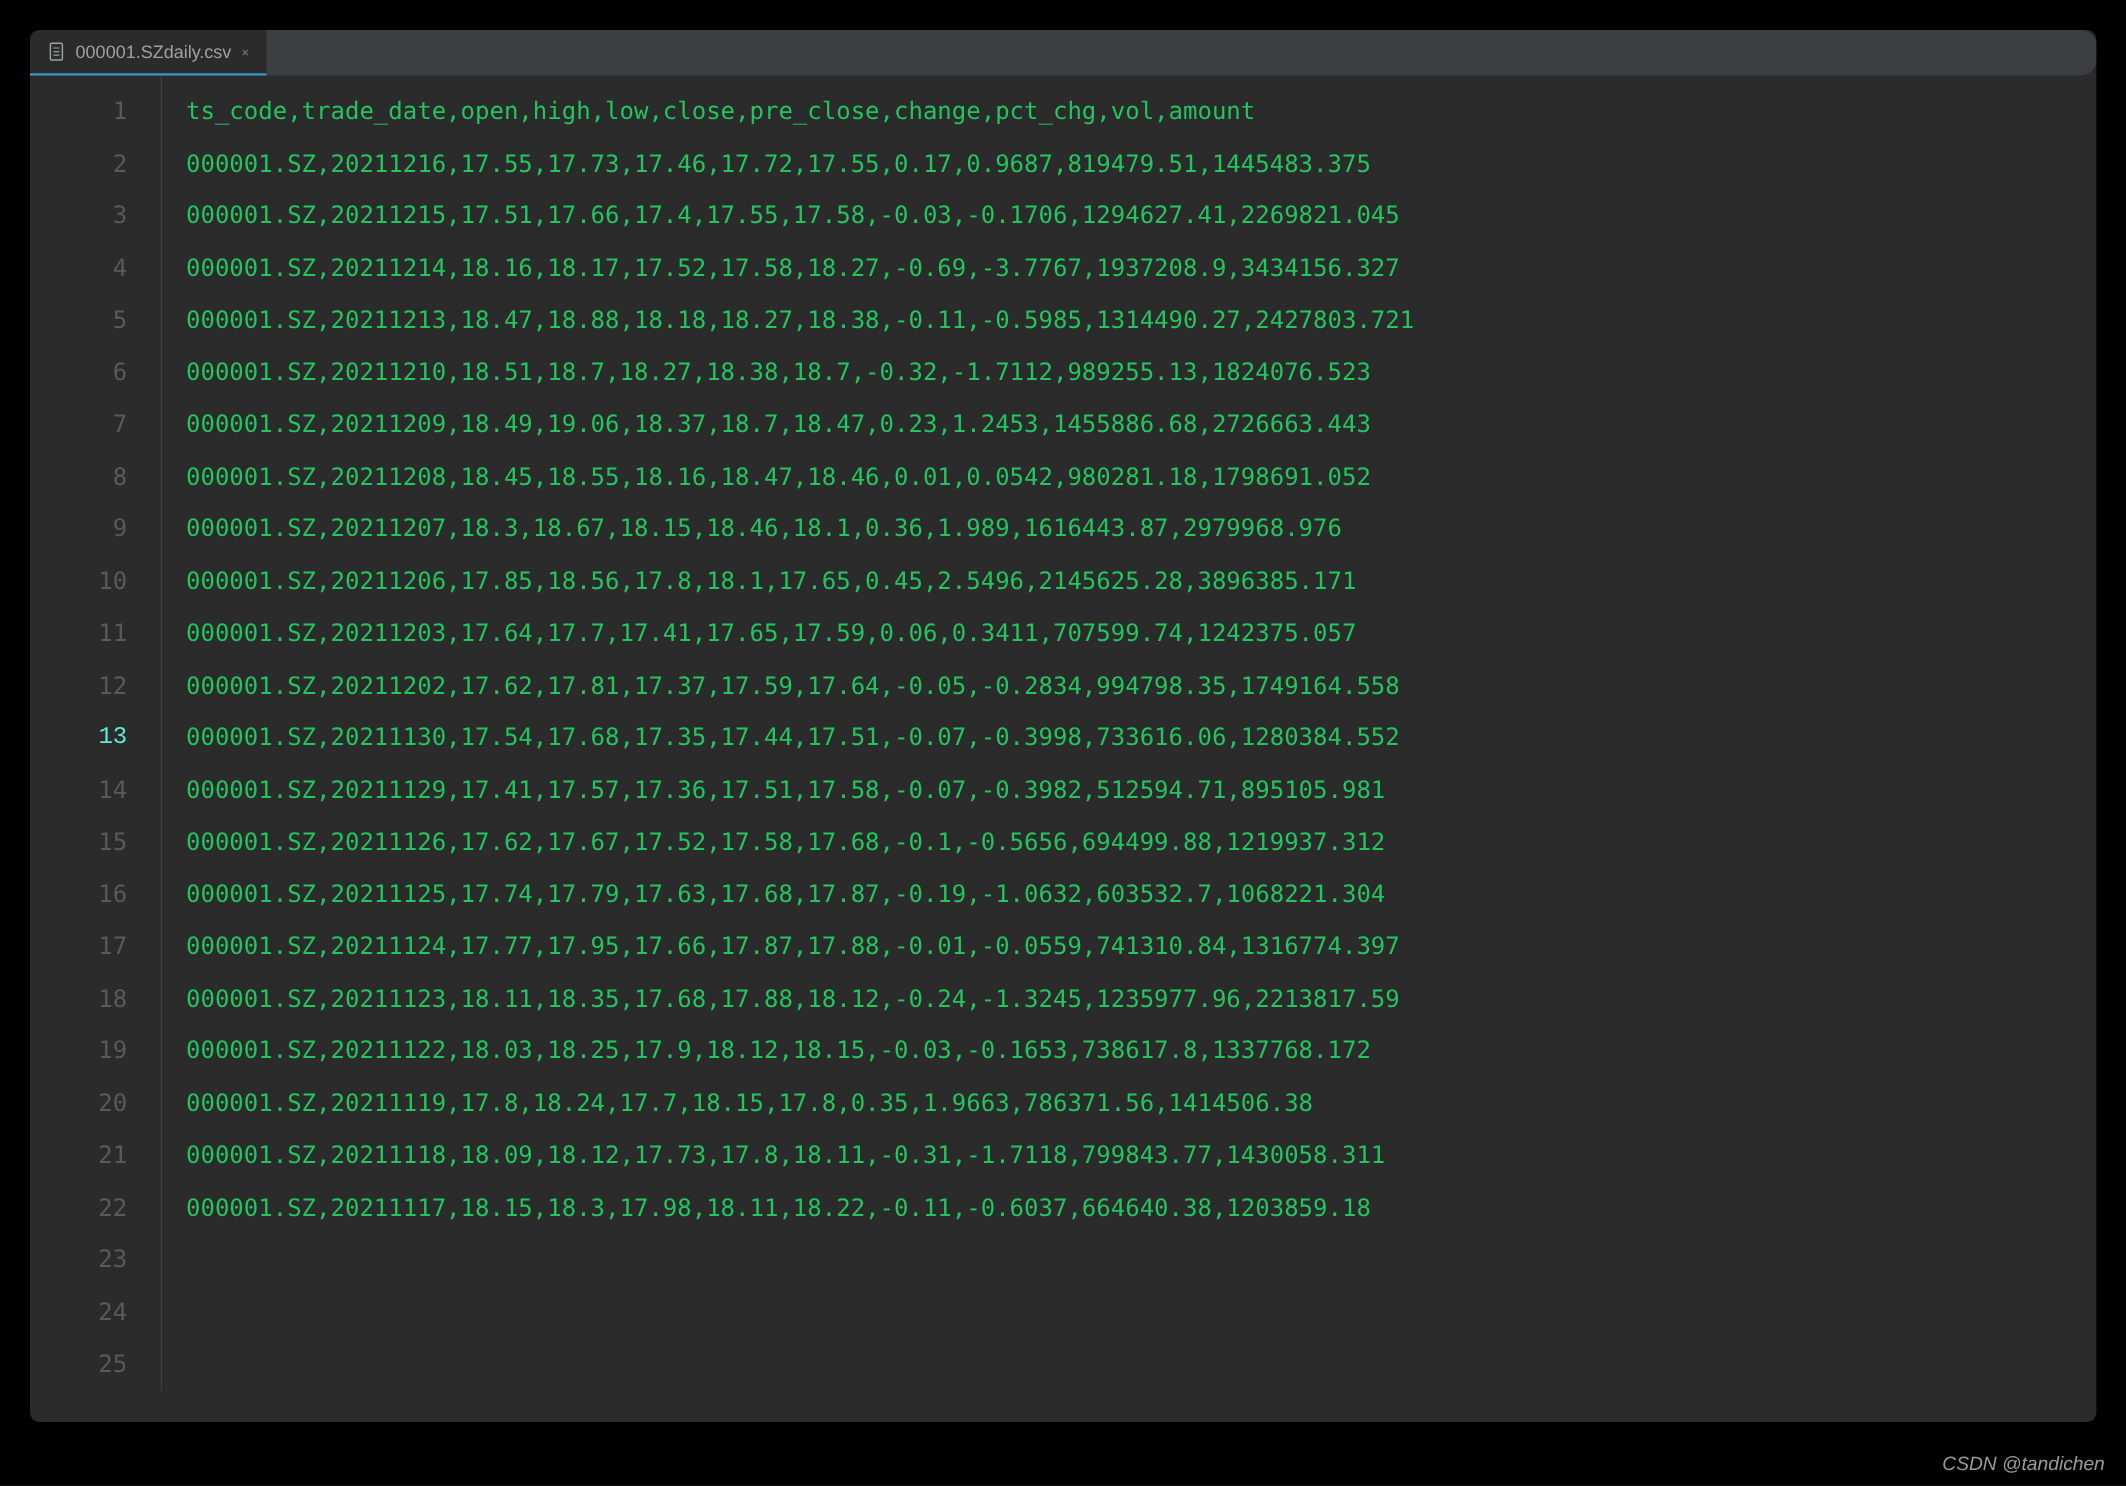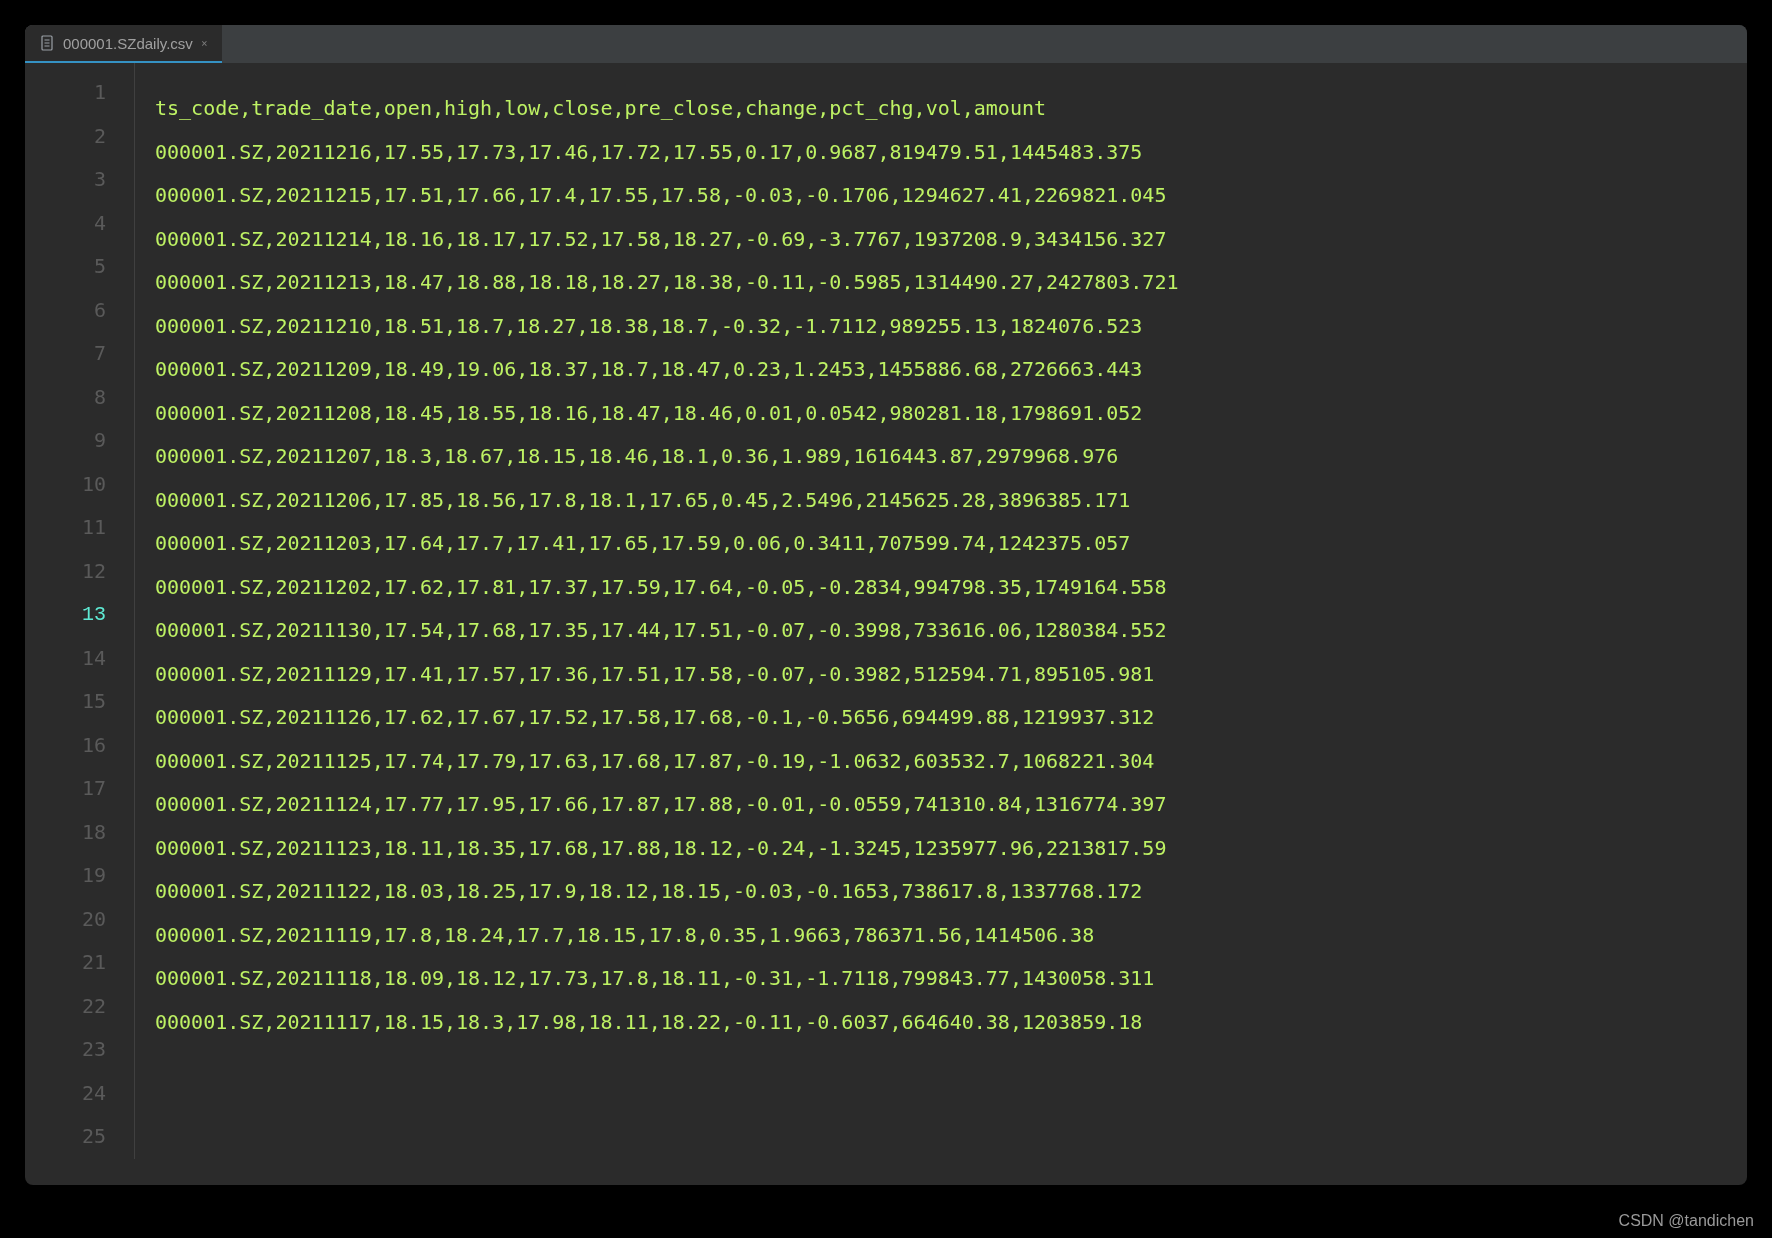--- a/index.html
+++ b/index.html
@@ -20,20 +20,21 @@
       background: #2b2b2b;
       border-radius: 8px;
       overflow: hidden;
       height: 1160px;
     }
     .tab-bar {
       background: #3c3f41;
       height: 38px;
       display: flex;
       align-items: stretch;
+      border-radius: 13px;
     }
     .tab {
       background: #2b2b2b;
       display: flex;
       align-items: center;
       padding: 0 14px;
       gap: 8px;
       border-bottom: 2px solid #3592c4;
       cursor: pointer;
     }
@@ -72,22 +73,22 @@
     .gutter-line {
       height: 43.5px;
     }
     .gutter-line.active {
       color: #5eead4;
       font-family: Liberation Mono, monospace;
     }
     .content {
       flex: 1;
       padding-left: 20px;
-      padding-top: 24px;
-      color: #bef264;
+      padding-top: 8px;
+      color: #22c55e;
     }
     .content-line {
       height: 43.5px;
       white-space: pre;
     }
     .content-line.active {
       background: #323232;
     }
     .cursor {
       display: inline-block;
@@ -97,20 +98,21 @@
       vertical-align: middle;
       margin: 0 -0.5px;
     }
     .watermark {
       position: absolute;
       bottom: 8px;
       right: 18px;
       color: #9a9a9a;
       font-family: -apple-system, BlinkMacSystemFont, "Segoe UI", sans-serif;
       font-size: 16px;
+      font-style: italic;
     }
   </style>
 </head>
 <body>
 
 <div class="editor-window">
   <div class="tab-bar">
     <div class="tab">
       <span class="tab-icon">
         <svg width="16" height="16" viewBox="0 0 16 16">

